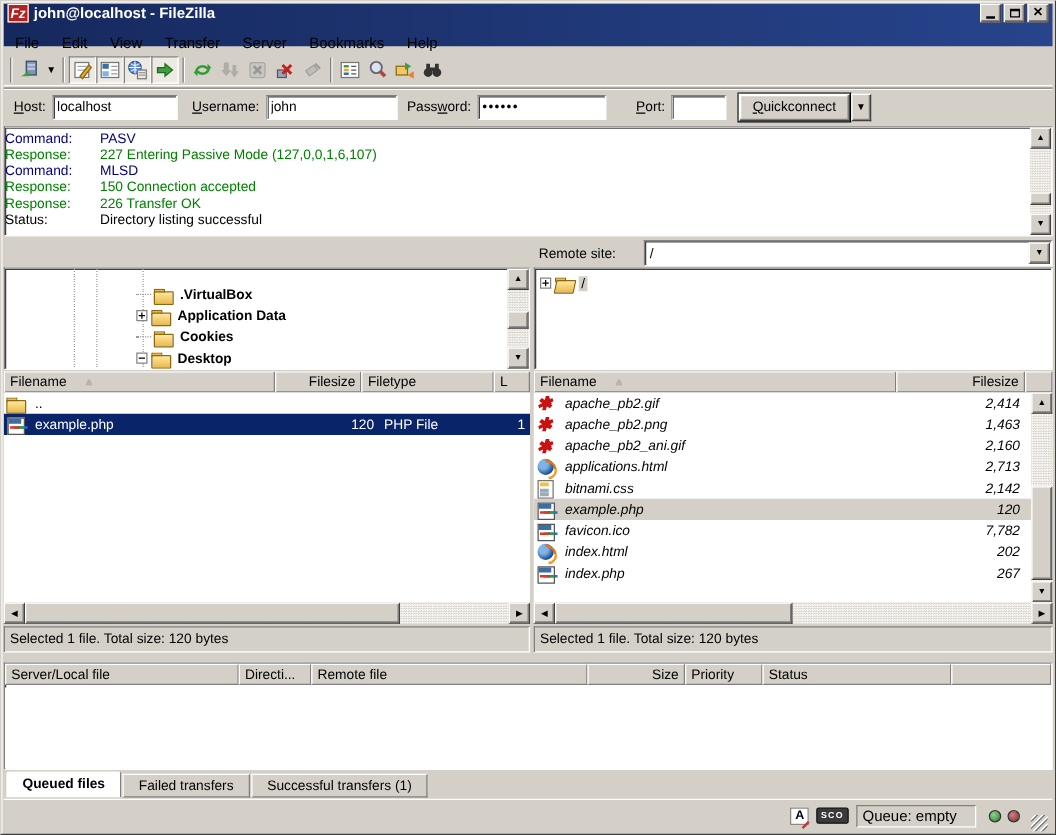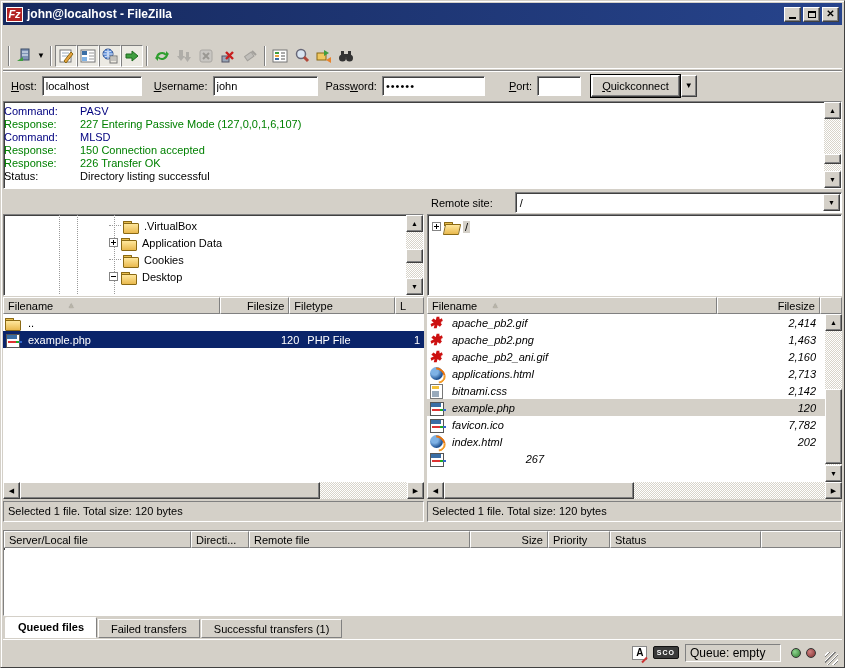--- a/index.html
+++ b/index.html
@@ -3,22 +3,22 @@
 <meta charset="utf-8">
 <style>
   * { margin:0; padding:0; box-sizing:border-box; font-family:"Liberation Sans", sans-serif; }
   html,body { background:#808080; }
   .window {
     position:relative; width:845px; height:668px; background:#D4D0C8;
     border:1px solid #404040; border-top-color:#D4D0C8; border-left-color:#D4D0C8;
     box-shadow: inset 1px 1px 0 #fff; overflow:hidden; font-size:11px; color:#000;
   }
   
-  .titlebar { position:absolute; top:2px; left:2px; right:2px; height:22px;
-    background:linear-gradient(to right,#16295E,#27448C); display:flex; align-items:center; padding:0 3px; }
+  .titlebar { position:absolute; top:2px; left:2px; right:2px; height:34px;
+    background:linear-gradient(to right,#16295E,#27448C); display:flex; padding:0 3px; }
   .fz-icon { width:17px; height:15px; background:#B22222; color:#fff; font-weight:bold; font-style:italic;
     font-size:11px; display:flex; align-items:center; justify-content:center; margin-right:4px; border:1px solid #fff; }
   .title-text { color:#fff; font-weight:bold; font-size:12px; flex:1; }
   .winbtn { width:17px; height:15px; background:#D4D0C8; border:1px solid; border-color:#fff #404040 #404040 #fff;
     box-shadow: inset -1px -1px 0 #808080; margin-left:2px; display:flex; align-items:center; justify-content:center;
     font-size:9px; font-weight:bold; }
   .glyph-min { width:7px; height:2px; background:#000; margin-top:7px; }
   .glyph-max { width:8px; height:7px; border:1px solid #000; border-top-width:2px; }
   .glyph-close { font-size:10px; line-height:1; }
   
@@ -149,20 +149,29 @@
         <div class="glyph-min"></div>
       </div>
     <div class="winbtn">
         <div class="glyph-max"></div>
       </div>
     <div class="winbtn">
         <span class="glyph-close">✕</span>
       </div>
   </div>
 
+  <div class="menubar">
+    <span class="menu-item">File</span>
+    <span class="menu-item">Edit</span>
+    <span class="menu-item">View</span>
+    <span class="menu-item">Transfer</span>
+    <span class="menu-item">Server</span>
+    <span class="menu-item">Bookmarks</span>
+    <span class="menu-item">Help</span>
+  </div>
 
   <div class="toolbar">
     <div class="tb-sep"></div>
     <div class="tb-btn">
       <svg width="16" height="16">
           <rect x="5" y="1" width="8" height="11" fill="#7E93B6" stroke="#3B4C66"></rect>
           <rect x="6" y="3" width="6" height="2" fill="#B8C6DA"></rect>
           <rect x="6" y="6" width="6" height="2" fill="#B8C6DA"></rect>
           <polygon points="1,13 7,9 7,13" fill="#3F9E3F"></polygon>
         </svg>
@@ -322,21 +331,21 @@
     <div class="site-combo">
       <span>/</span>
       <div class="combo-arrow">▼</div>
     </div>
   </div>
 
   <div class="pane" style="top:213px; left:2px; width:421px; height:82px;">
     <div class="tree-guides" style="left:55px"></div>
     <div class="tree-guides" style="left:73px"></div>
     <div class="tree-guides" style="left:110px"></div>
-    <div style="position:absolute; top:2px; left:105px; right:18px;">
+    <div style="position:absolute; top:12px; left:105px; right:18px;font-weight:bold;">
       <div class="tree-row">
         <span class="dotline"></span>
         <span class="icon folder-icon"></span>
         <span class="tree-label">.VirtualBox</span>
       </div>
       <div class="tree-row">
         <span class="expander plus"></span>
         <span class="icon folder-icon"></span>
         <span class="tree-label">Application Data</span>
       </div>
@@ -452,20 +461,21 @@
           <span class="cell" style="width:272px">favicon.ico</span>
           <span class="cell right" style="width:100px">7,782</span>
         </div>
       <div class="frow">
           <span class="icon html-file-icon" style="margin-left:2px"></span>
           <span class="cell" style="width:272px">index.html</span>
           <span class="cell right" style="width:100px">202</span>
         </div>
       <div class="frow">
           <span class="icon php-file-icon" style="margin-left:2px"></span>
+          <span class="cell" style="width:272px">index.php</span>
           <span class="cell right" style="width:100px">267</span>
         </div>
     </div>
     <div class="vscroll">
       <div class="sb-btn" style="top:0">▲</div>
       <div class="sb-thumb" style="top:75px; bottom:18px"></div>
       <div class="sb-btn" style="bottom:0">▼</div>
     </div>
   </div>
 

